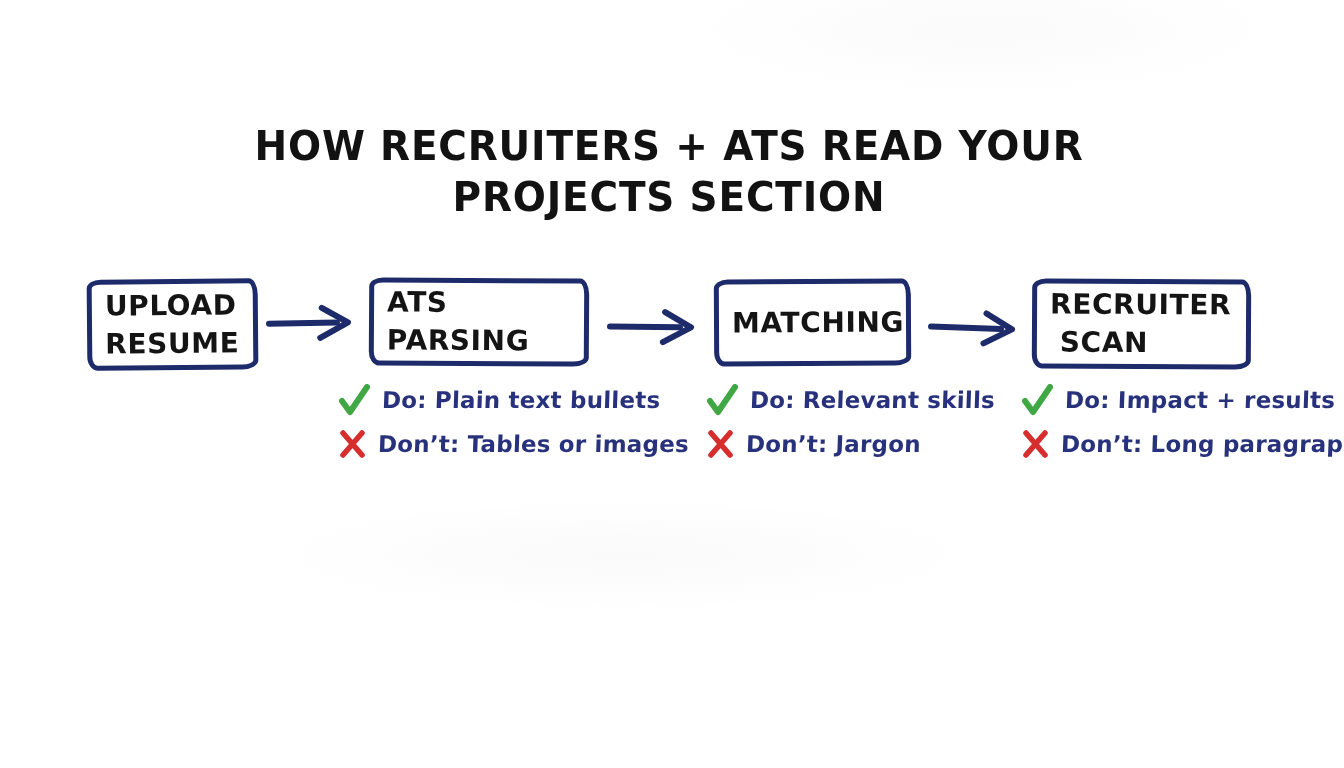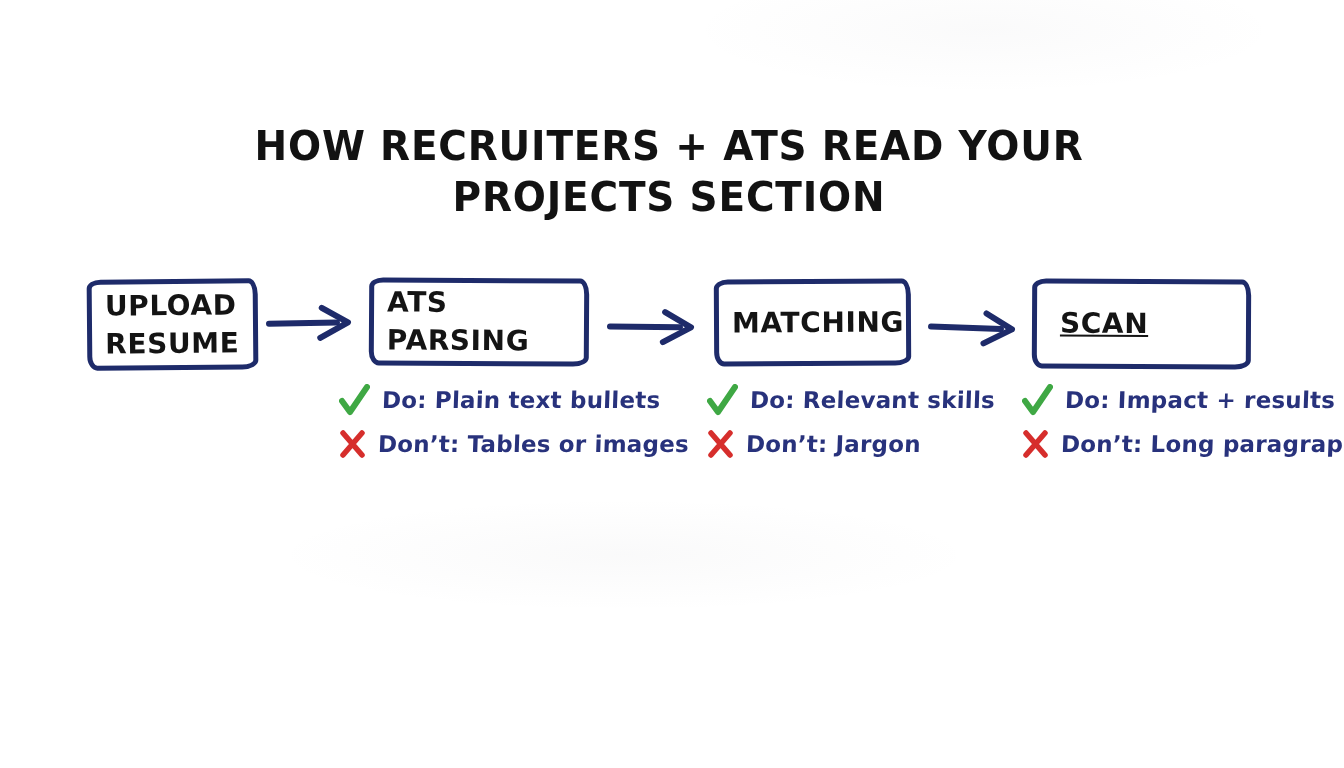--- a/index.html
+++ b/index.html
@@ -34,21 +34,21 @@
     font-weight: 700; font-size: 28px; line-height: 38px;
     letter-spacing: 0.6px;
     padding: 5px 8px 5px 13px;
     display: flex; flex-direction: column; justify-content: center;
   }
   .step span { display: block; white-space: nowrap; }
   .step-1 { left: 83px;  top: 279px; width: 171px; height: 91px; transform: rotate(-0.5deg); }
   .step-2 { left: 365px; top: 278px; width: 220px; height: 88px; transform: rotate(0.35deg); }
   .step-3 { left: 710px; top: 279px; width: 197px; height: 87px; transform: rotate(-0.3deg); }
   .step-4 { left: 1028px;top: 279px; width: 219px; height: 90px; transform: rotate(0.3deg); }
-  .step-4 .line2 { padding-left: 10px; text-decoration: underline; }
+  .step-4 .line2 { padding-left: 10px; }
 
   
   .arrow { position: absolute; }
   .arrow svg { display: block; }
   .arrow-1 { left: 261px; top: 300px; transform: rotate(-1deg); }
   .arrow-2 { left: 602px; top: 304px; transform: rotate(0.5deg); }
   .arrow-3 { left: 921px; top: 305px; transform: rotate(2deg); }
 
   
   .notes { position: absolute; top: 383px; display: flex; flex-direction: column; gap: 11px; }
@@ -81,20 +81,21 @@
   <div class="step step-2">
     <span class="line1">ATS</span>
     <span class="line2">PARSING</span>
   </div>
 
   <div class="step step-3">
     <span class="line2">MATCHING</span>
   </div>
 
   <div class="step step-4">
+    <span class="line1">RECRUITER</span>
     <span class="line2">SCAN</span>
   </div>
 
   <div class="arrow arrow-1">
     <svg width="92" height="46" viewBox="0 0 92 46" fill="none">
       <path d="M4 23 H72" stroke="#1e2b6a" stroke-width="6" stroke-linecap="round"></path>
       <path d="M57 8 L83 23 L55 38" stroke="#1e2b6a" stroke-width="6" stroke-linecap="round" stroke-linejoin="round" fill="none"></path>
     </svg>
   </div>
   <div class="arrow arrow-2">

